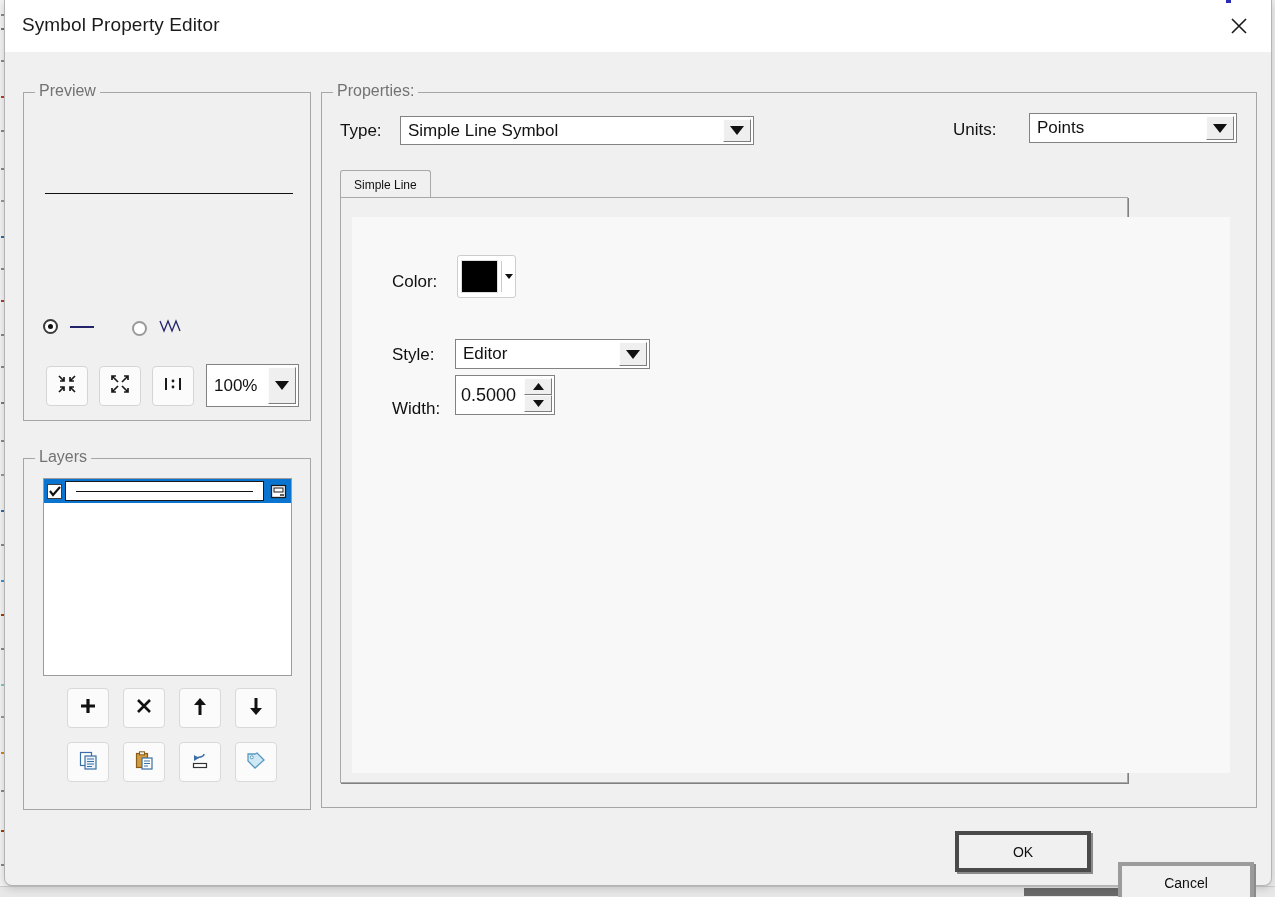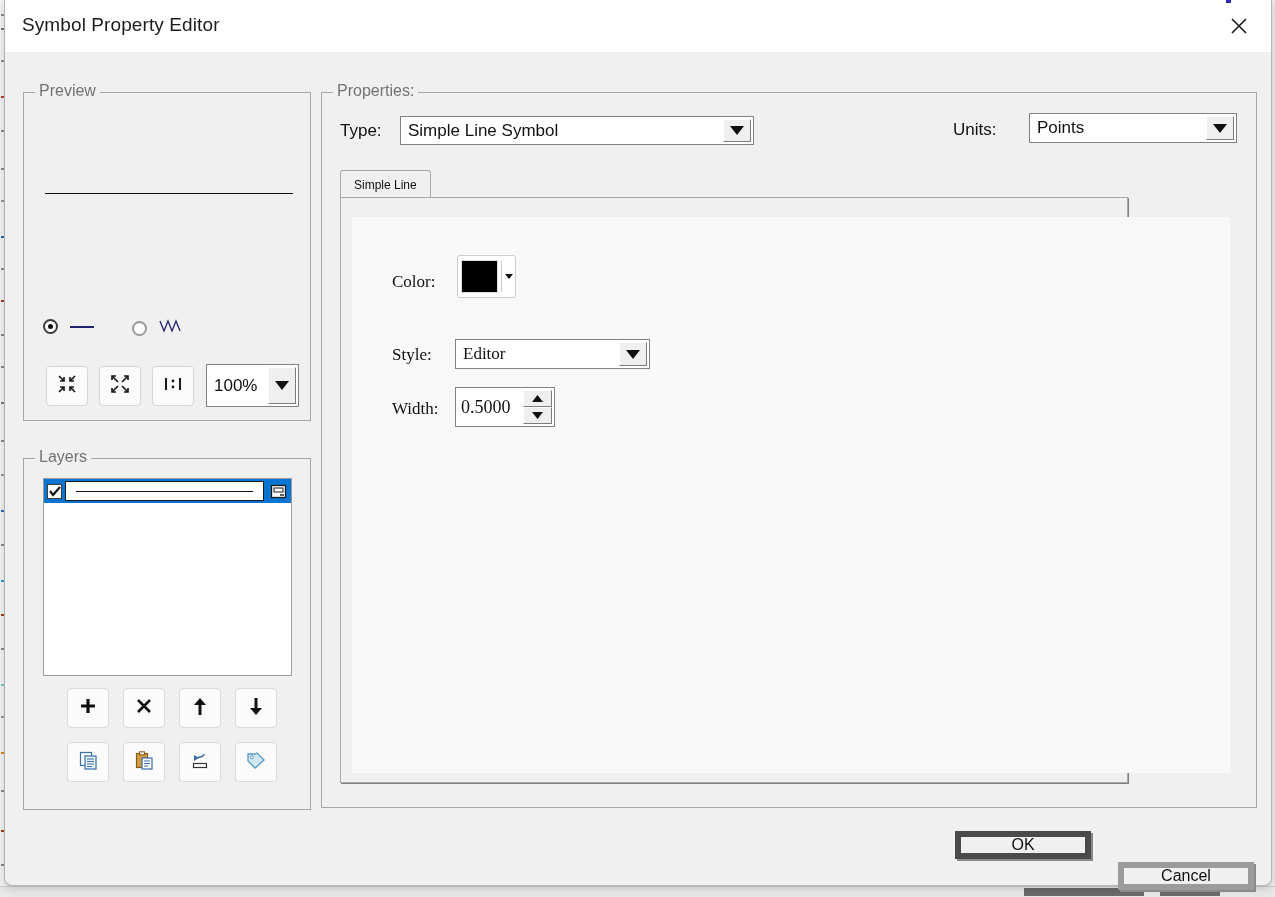--- a/index.html
+++ b/index.html
@@ -341,21 +341,20 @@
     white-space: nowrap;
   }
   .tab-panel {
     position: absolute;
     left: 18px; top: 104px;
     width: 788px; height: 586px;
     background: #f0f0f0;
     border: 1px solid #a8a8a8;
     box-sizing: border-box;
     box-shadow: 1px 1px 0 #808080;
-    font-family: Liberation Serif, serif;
   }
   .tab-inner {
     position: absolute;
     left: 11px; top: 19px;
     width: 878px; height: 556px;
     background: #f8f8f8;
     box-sizing: border-box;
   }
 
   .field-label {
@@ -398,21 +397,21 @@
   }
 
   #style-combo {
     position: absolute;
     left: 103px; top: 122px;
     width: 195px; height: 30px;
   }
 
   .spinner {
     position: absolute;
-    left: 103px; top: 170px;
+    left: 103px; top: 158px;
     width: 100px; height: 40px;
     background: #ffffff;
     border: 1px solid #828282;
     box-sizing: border-box;
     display: flex;
     align-items: stretch;
     gap: 8px;
   }
   .spinner .sp-text {
     flex: 1;
@@ -437,29 +436,29 @@
     box-sizing: border-box;
     display: flex;
     align-items: center;
     justify-content: center;
     cursor: pointer;
   }
 
   
   .dlg-btn {
     position: absolute;
-    height: 28px;
+    height: 41px;
     background: #f0f0f0;
-    border: 6px solid #404040;
+    border: 4px solid #404040;
     box-shadow: 2px 2px 0 #8a8a8a;
     box-sizing: border-box;
     display: flex;
     align-items: center;
     justify-content: center;
-    font-size: 16px;
+    font-size: 14px;
     color: #0f0f0f;
     cursor: pointer;
   }
   #ok-btn { left: 950px; top: 831px; width: 136px; border-color: #4a4a4a; }
   #cancel-btn { left: 1113px; top: 862px; width: 136px; border-color: #9b9b9b; }
 </style>
 </head>
 <body>
 
 <div class="bg-app">

